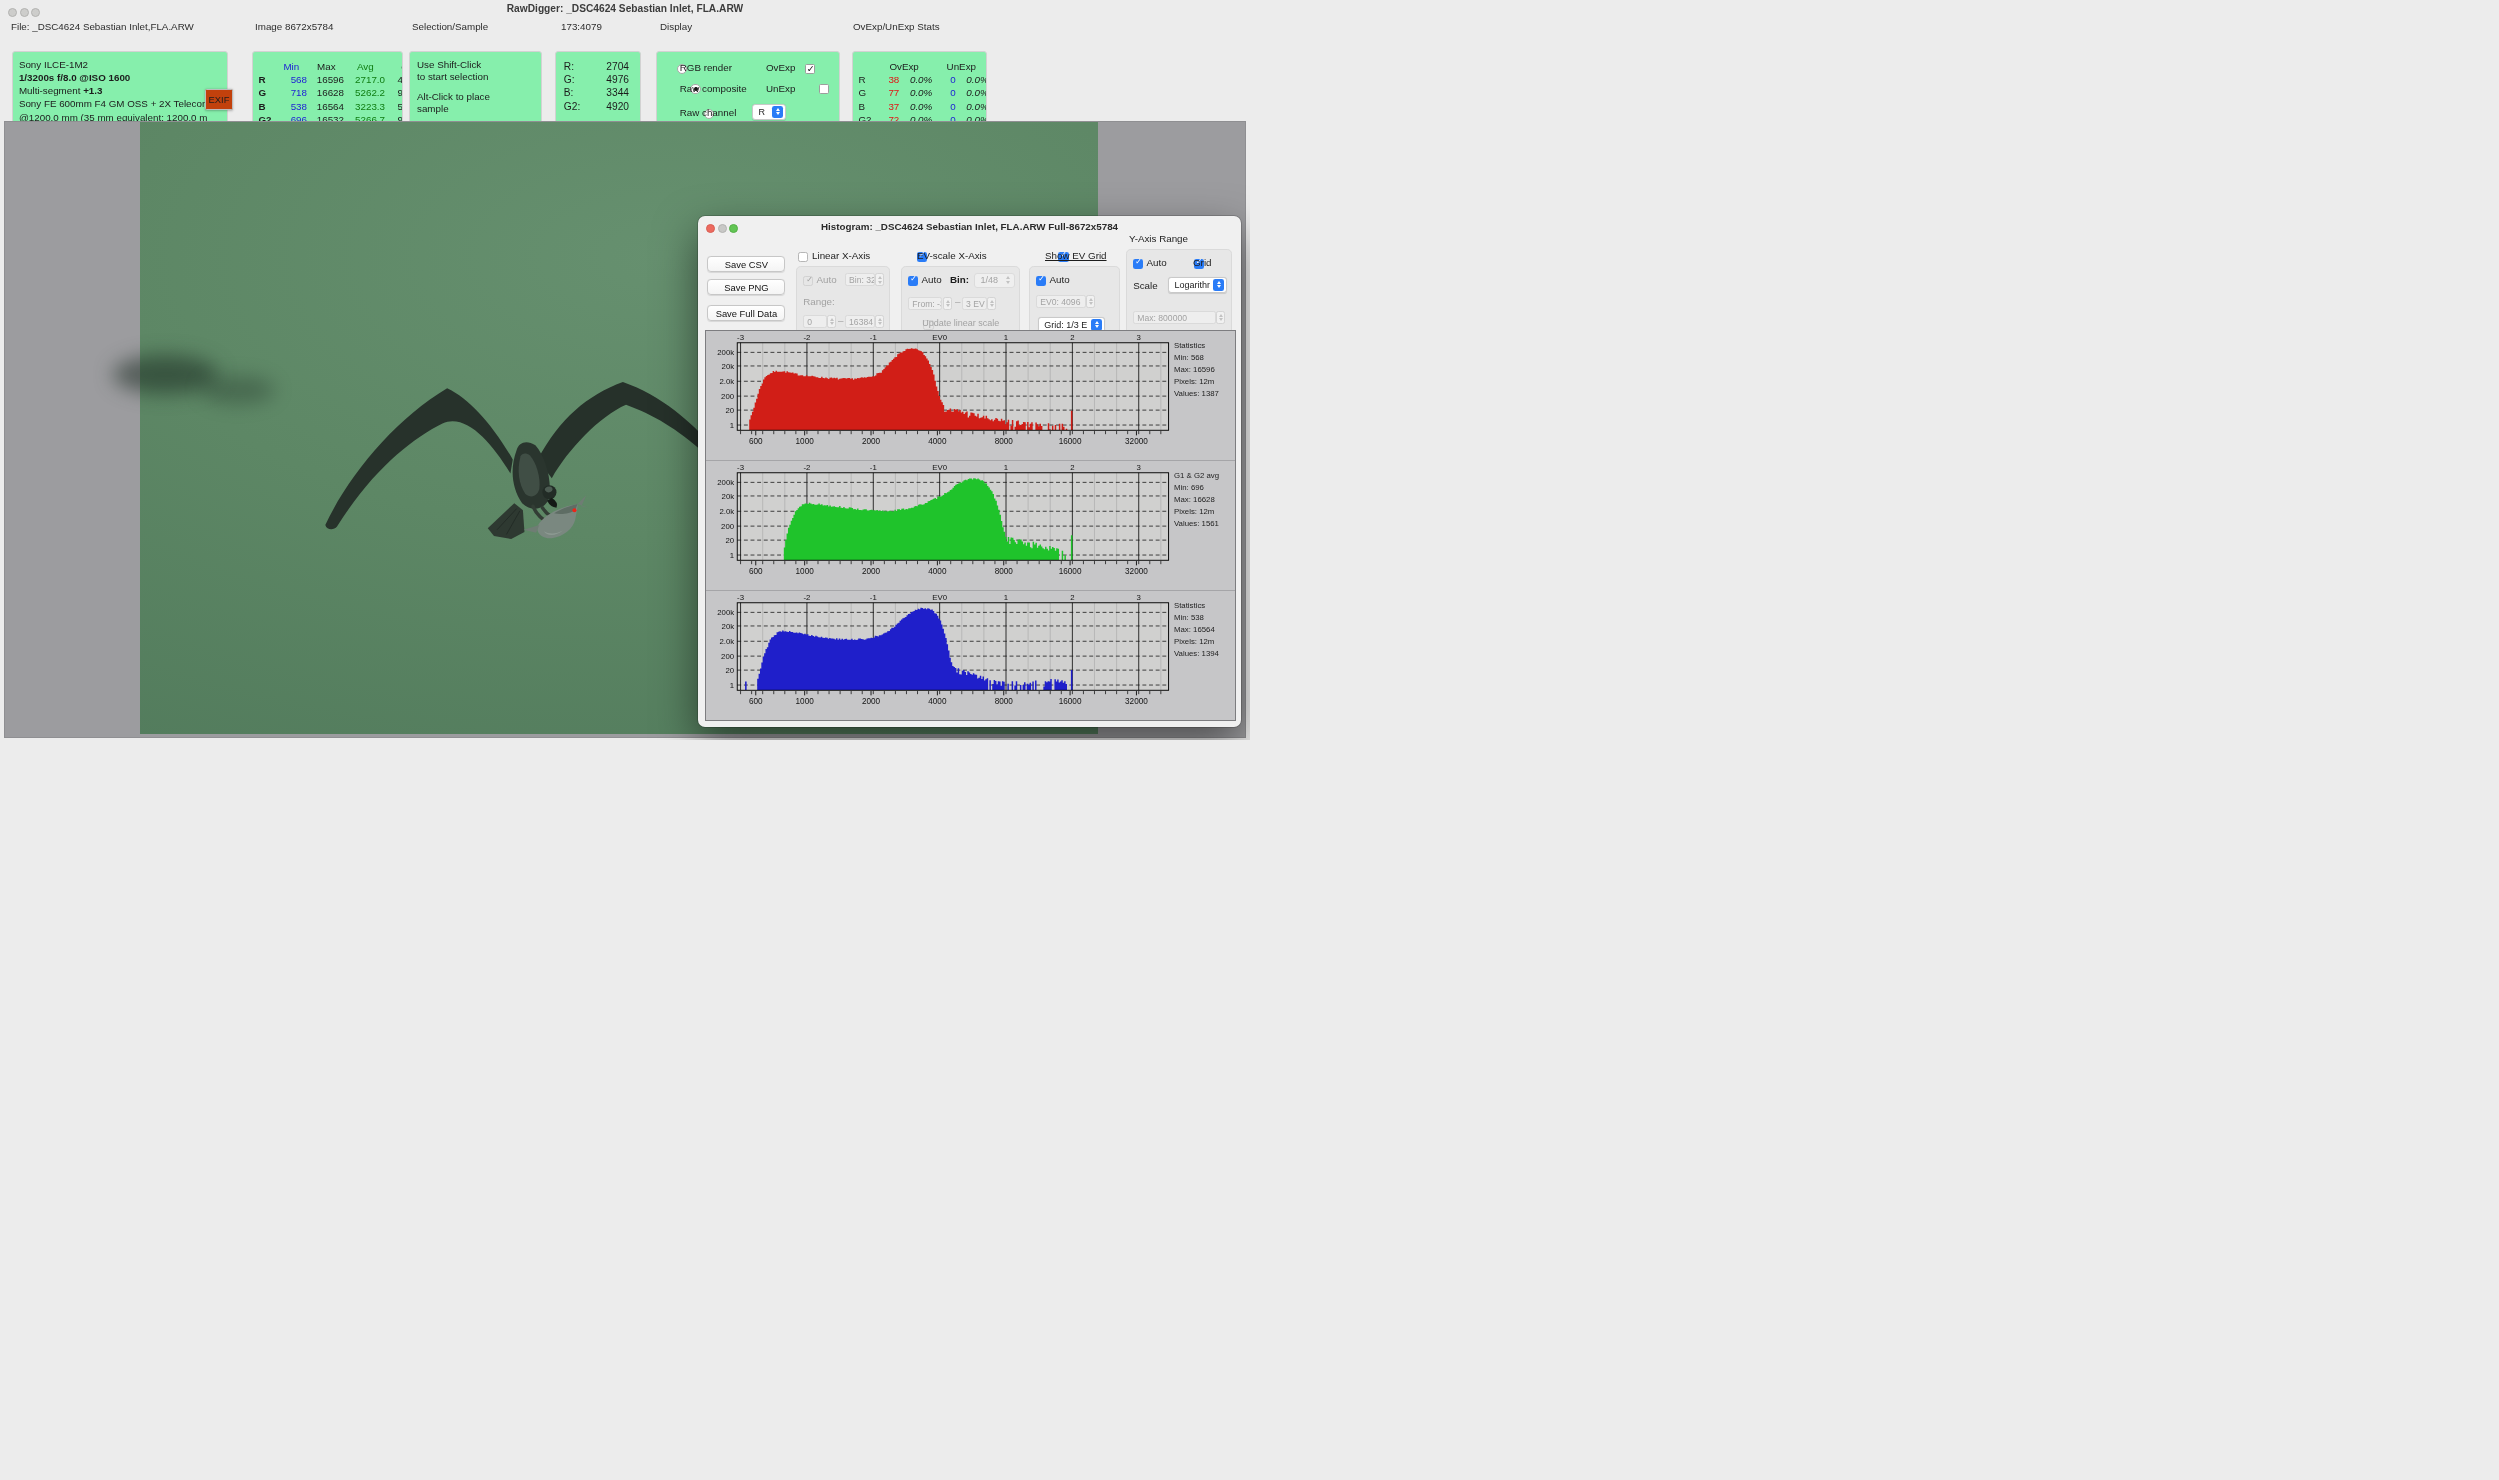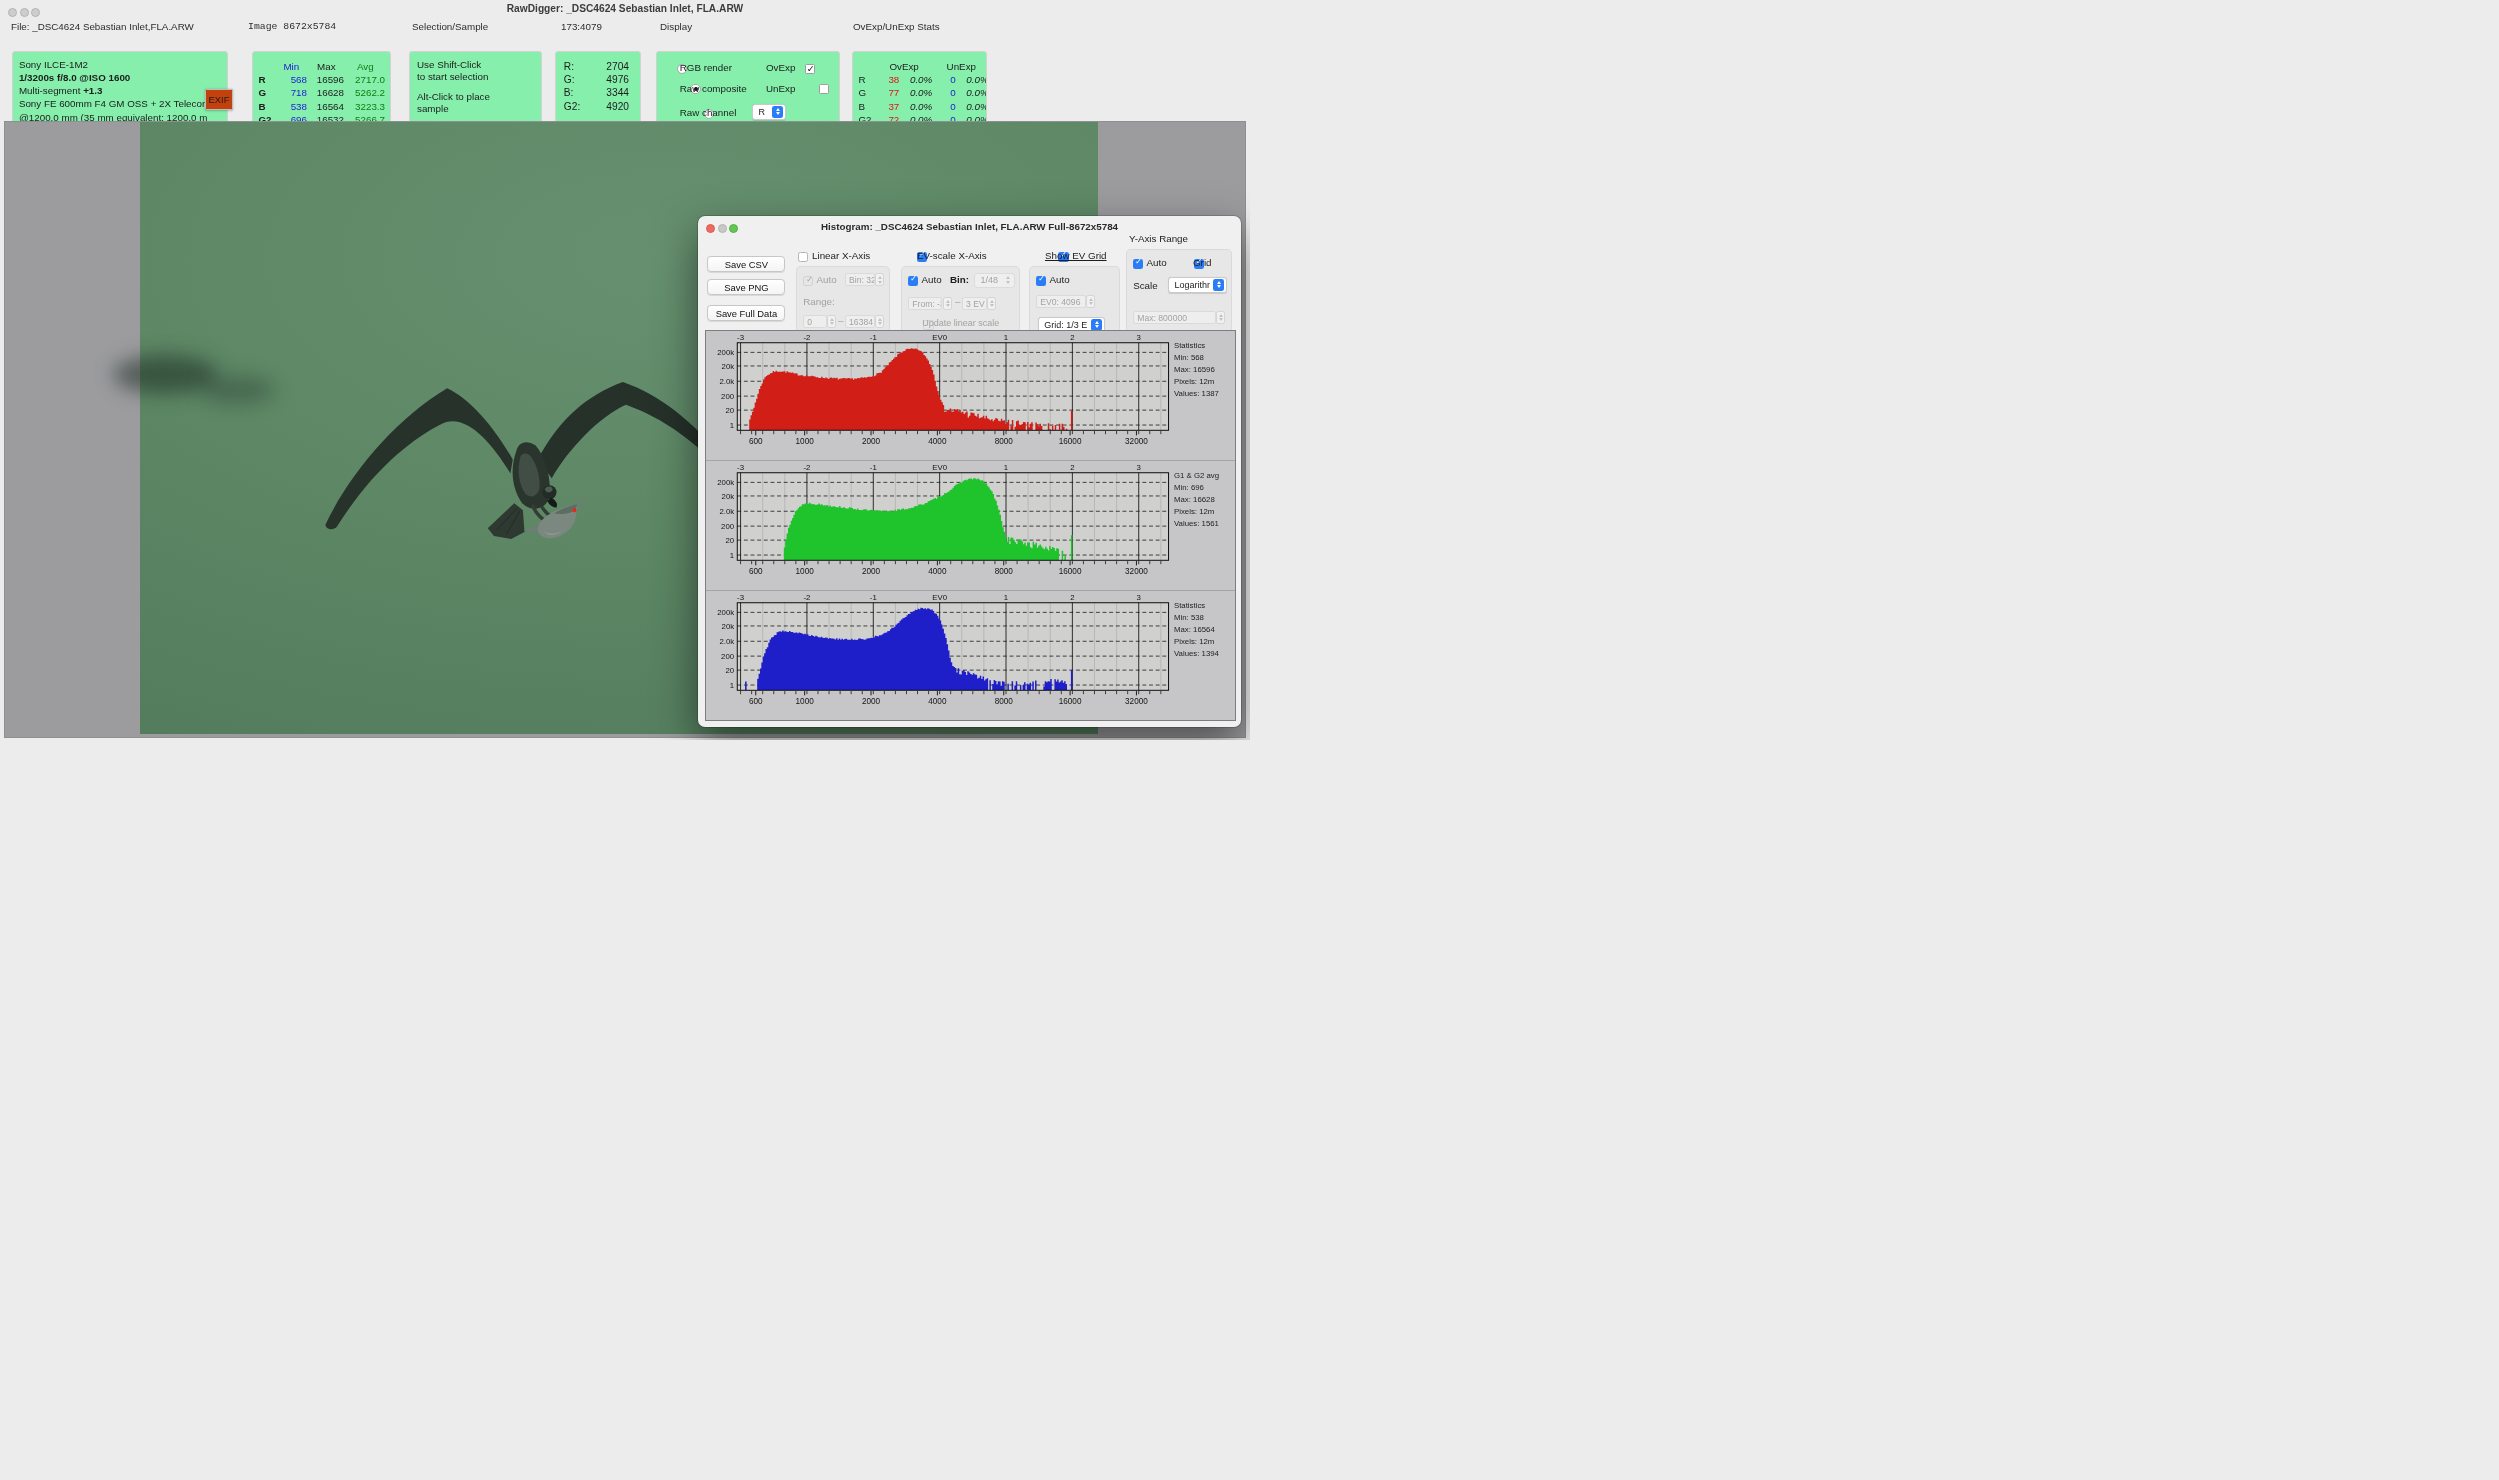--- a/index.html
+++ b/index.html
@@ -88,22 +88,22 @@
   <div class="abs sec-label" style="left:11px;top:3.9px;">File:  _DSC4624 Sebastian Inlet,FLA.ARW</div>
   <div class="abs tbox" style="left:11.7px;width:216px;">
     <div class="exif-line" style="padding:5.5px 0 0 6.2px;">Sony ILCE-1M2</div>
     <div class="exif-line b" style="padding-left:6.2px;">1/3200s f/8.0 @ISO 1600</div>
     <div class="exif-line" style="padding-left:6.2px;"><span>Multi-segment </span><span class="b">+1.3</span></div>
     <div class="exif-line" style="padding-left:6.2px;">Sony FE 600mm F4 GM OSS + 2X Teleconverter</div>
     <div class="exif-line" style="padding-left:6.2px;">@1200.0 mm (35 mm equivalent: 1200.0 m</div>
   </div>
   <div class="abs exif-btn" style="left:205px;top:72px;width:26px;height:19px;">EXIF</div>
 
-  <div class="abs sec-label" style="left:248px;top:3.9px;font-family:Liberation Mono, monospace;">Image 8672x5784</div>
-  <div class="abs tbox" style="left:252px;width:139px;">
+  <div class="abs sec-label" style="left:255px;top:3.9px;">Image 8672x5784</div>
+  <div class="abs tbox" style="left:252px;width:151px;">
     <div class="grid-img">
       <span></span>
       <span class="hdr blue">Min</span>
       <span class="hdr">Max</span>
       <span class="hdr grn">Avg</span>
       <span class="hdr">σ</span>
       <span class="ch">R</span>
         <span class="blue">568</span>
         <span>16596</span>
         <span class="grn">2717.0</span>

